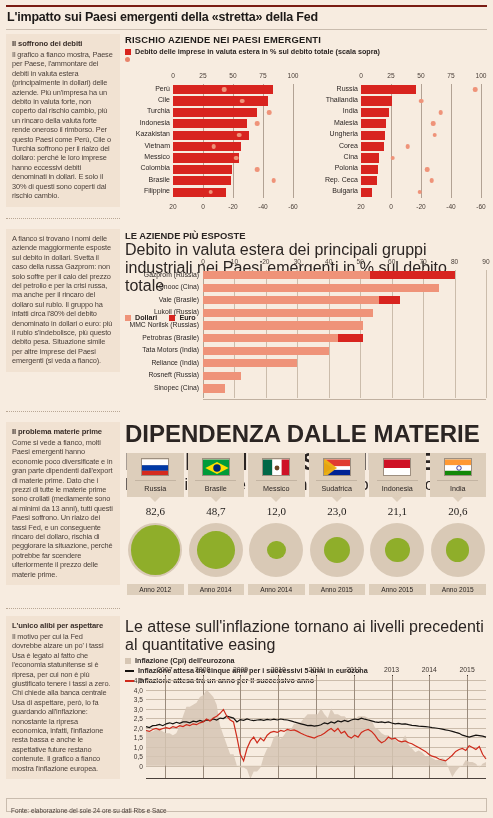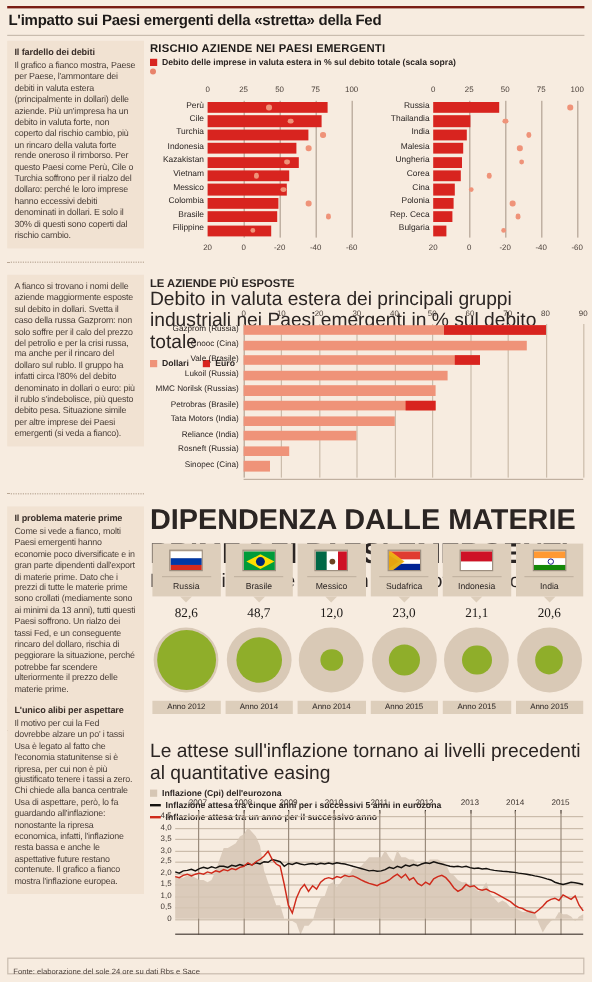--- a/index.html
+++ b/index.html
@@ -134,37 +134,37 @@
 </head>
 <body>
 
 <div class="page">
 
   <div class="topline"></div>
   <div class="maintitle">L'impatto sui Paesi emergenti della «stretta» della Fed</div>
   <div class="titlerule"></div>
 
   <div class="note" id="note0" style="top:34px;">
-    <h3>Il fardello dei debiti</h3>
+    <h3>Il soffrono dei debiti</h3>
     <p>Il grafico a fianco mostra, Paese per Paese, l'ammontare dei debiti in valuta estera (principalmente in dollari) delle aziende. Più un'impresa ha un debito in valuta forte, non coperto dal rischio cambio, più un rincaro della valuta forte rende oneroso il rimborso. Per questo Paesi come Perù, Cile o Turchia soffrono per il rialzo del dollaro: perché le loro imprese hanno eccessivi debiti denominati in dollari. E solo il 30% di questi sono coperti dal rischio cambio.</p>
   </div>
   <div class="note-sep" style="top:218px;"></div>
 
   <div class="note" id="note1" style="top:229px;">
     <p>A fianco si trovano i nomi delle aziende maggiormente esposte sul debito in dollari. Svetta il caso della russa Gazprom: non solo soffre per il calo del prezzo del petrolio e per la crisi russa, ma anche per il rincaro del dollaro sul rublo. Il gruppo ha infatti circa l'80% del debito denominato in dollari o euro: più il rublo s'indebolisce, più questo debito pesa. Situazione simile per altre imprese dei Paesi emergenti (si veda a fianco).</p>
   </div>
   <div class="note-sep" style="top:411px;"></div>
 
   <div class="note" id="note2" style="top:422px;">
     <h3>Il problema materie prime</h3>
     <p>Come si vede a fianco, molti Paesi emergenti hanno economie poco diversificate e in gran parte dipendenti dall'export di materie prime. Dato che i prezzi di tutte le materie prime sono crollati (mediamente sono ai minimi da 13 anni), tutti questi Paesi soffrono. Un rialzo dei tassi Fed, e un conseguente rincaro del dollaro, rischia di peggiorare la situazione, perché potrebbe far scendere ulteriormente il prezzo delle materie prime.</p>
   </div>
   <div class="note-sep" style="top:608px;"></div>
 
-  <div class="note" id="note3" style="top:582px;">
+  <div class="note" id="note3" style="top:616px;">
     <h3>L'unico alibi per aspettare</h3>
     <p>Il motivo per cui la Fed dovrebbe alzare un po' i tassi Usa è legato al fatto che l'economia statunitense si è ripresa, per cui non è più giustificato tenere i tassi a zero. Chi chiede alla banca centrale Usa di aspettare, però, lo fa guardando all'inflazione: nonostante la ripresa economica, infatti, l'inflazione resta bassa e anche le aspettative future restano contenute. Il grafico a fianco mostra l'inflazione europea.</p>
   </div>
 
   <div class="panel" style="left:125px; top:34px; width:363px;">
     <h2>RISCHIO AZIENDE NEI PAESI EMERGENTI</h2>
     <div class="legend stack">
       <div class="li">
         <span class="sw red"></span>
         <span>Debito delle imprese in valuta estera in % sul debito totale (scala sopra)</span>
@@ -317,21 +317,21 @@
             <div class="bar1" style="width: 10.8px;"></div>
             <div class="dot1" style="left: 58.5px;"></div>
           </div>
         </div>
       </div>
     </div>
 
   <div class="c2">
     <h2 style="font-size:9.4px;font-weight:bold;">LE AZIENDE PIÙ ESPOSTE</h2>
     <div class="sub">Debito in valuta estera dei principali gruppi industriali nei Paesi emergenti in % sul debito totale</div>
-    <div class="legend" style="margin-top:3px;align-items:center;">
+    <div class="legend" style="margin-top:18px;align-items:center;">
       <div class="li">
         <span class="sw salmon"></span>
         <span>Dollari</span>
       </div>
       <div class="li">
         <span class="sw red"></span>
         <span>Euro</span>
       </div>
     </div>
     <div class="c2ax" id="c2ax">

